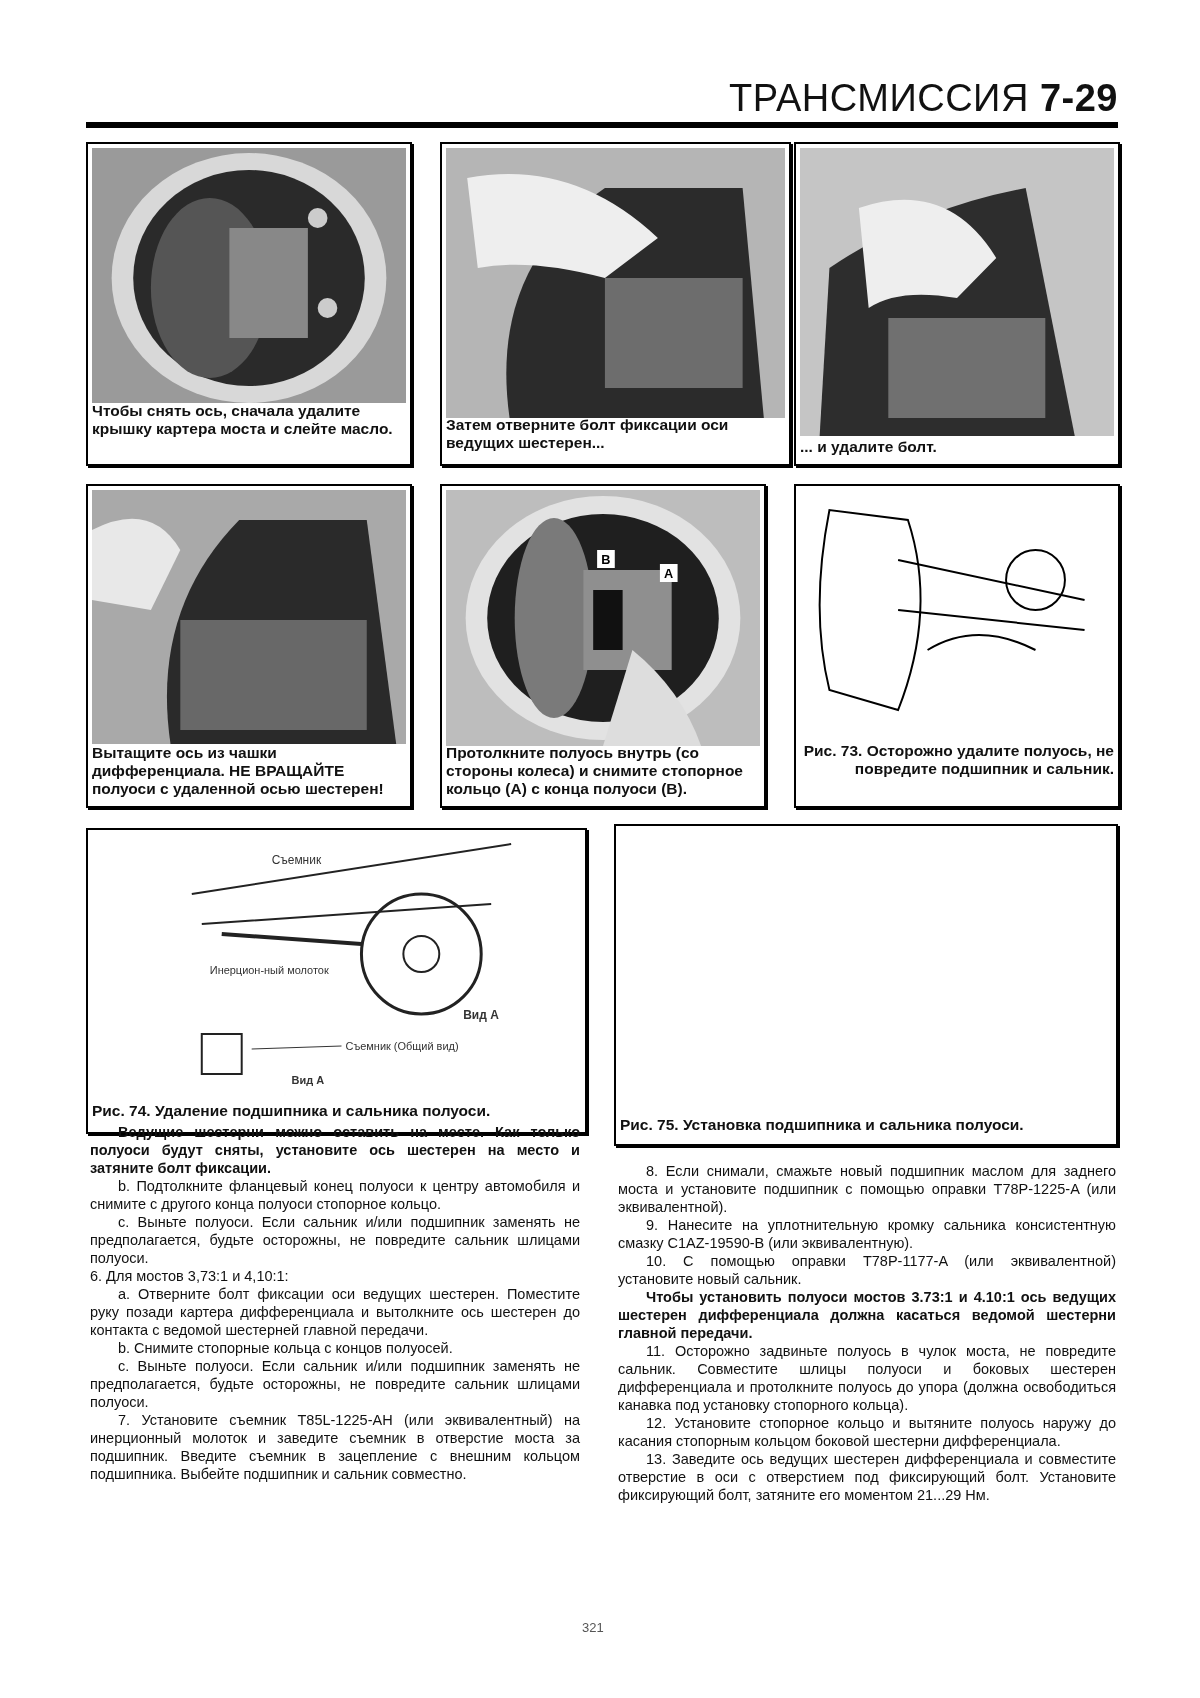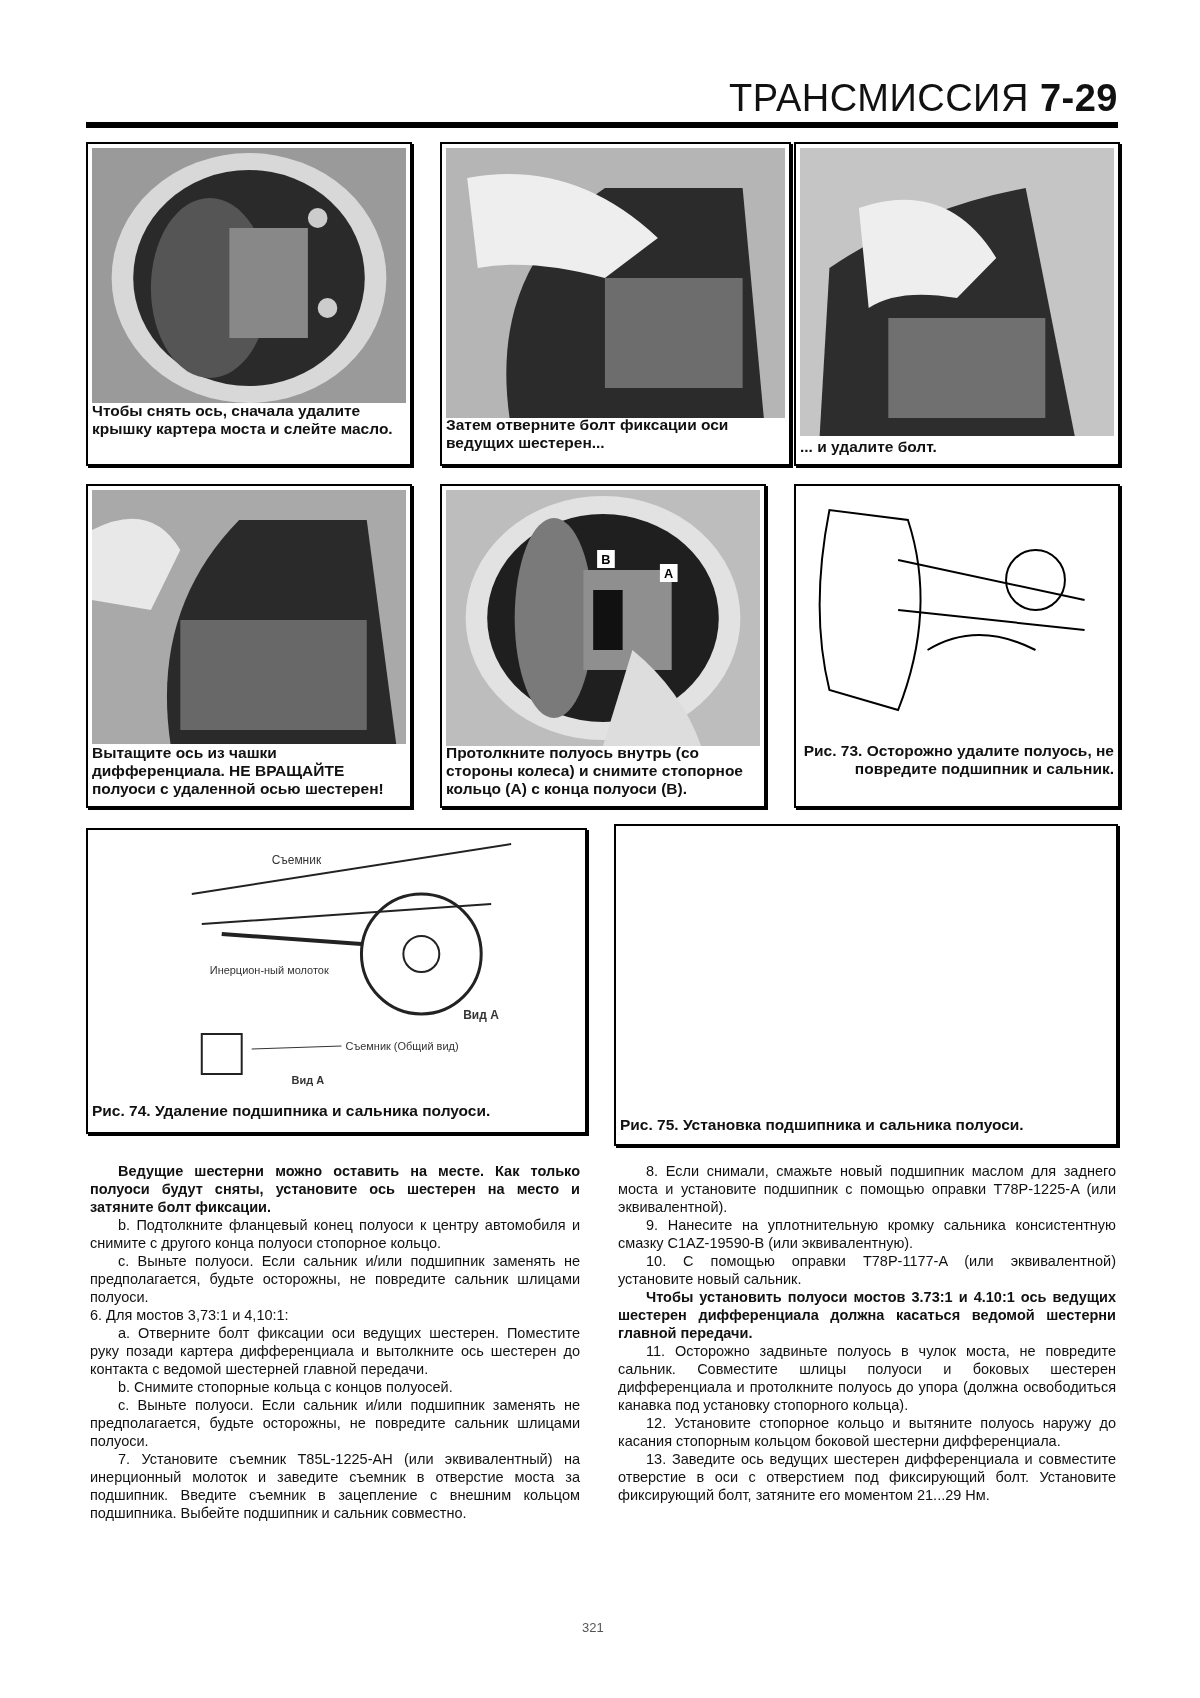--- a/index.html
+++ b/index.html
@@ -128,21 +128,21 @@
       <text x="200" y="250" font-size="11" font-weight="bold" fill="#333">Вид А</text>
     </svg>
   </div>
   <div class="cap" style="top:272px;">Рис. 74. Удаление подшипника и сальника полуоси.</div>
 </div>
 
 <div class="fig" style="left:614px;top:824px;width:500px;height:318px;">
   <div class="cap" style="top:290px;">Рис. 75. Установка подшипника и сальника полуоси.</div>
 </div>
 
-<div class="col" style="left:90px;top:1162px;width:490px;">
+<div class="col" style="left:90px;top:1123px;width:490px;">
   <p class="ind bold">Ведущие шестерни можно оставить на месте. Как только полуоси будут сняты, установите ось шестерен на место и затяните болт фиксации.</p>
   <p class="ind gap">b. Подтолкните фланцевый конец полуоси к центру автомобиля и снимите с другого конца полуоси стопорное кольцо.</p>
   <p class="ind">c. Выньте полуоси. Если сальник и/или подшипник заменять не предполагается, будьте осторожны, не повредите сальник шлицами полуоси.</p>
   <p>6. Для мостов 3,73:1 и 4,10:1:</p>
   <p class="ind">a. Отверните болт фиксации оси ведущих шестерен. Поместите руку позади картера дифференциала и вытолкните ось шестерен до контакта с ведомой шестерней главной передачи.</p>
   <p class="ind">b. Снимите стопорные кольца с концов полуосей.</p>
   <p class="ind">c. Выньте полуоси. Если сальник и/или подшипник заменять не предполагается, будьте осторожны, не повредите сальник шлицами полуоси.</p>
   <p class="ind">7. Установите съемник T85L-1225-AH (или эквивалентный) на инерционный молоток и заведите съемник в отверстие моста за подшипник. Введите съемник в зацепление с внешним кольцом подшипника. Выбейте подшипник и сальник совместно.</p>
 </div>
 

